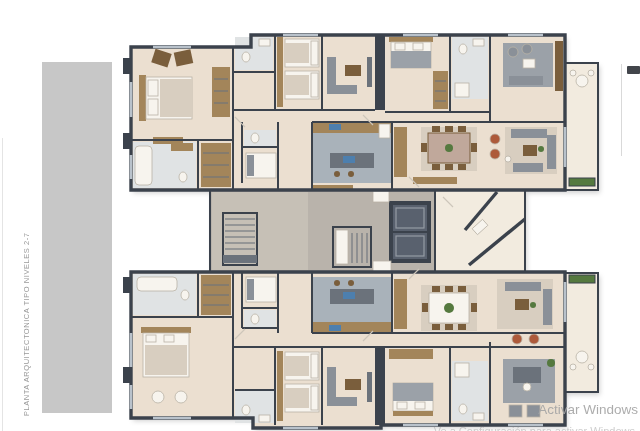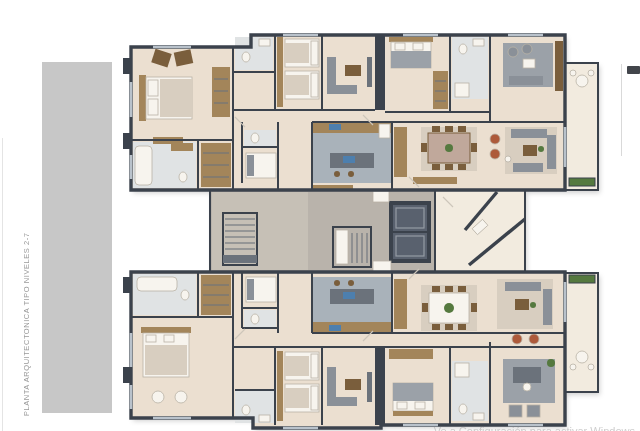--- a/index.html
+++ b/index.html
@@ -393,15 +393,18 @@
 
       <path class="glass" d="M40 20 H78 M170 8 H205 M290 8 H325 M395 8 H430 M18 55 V90 M18 128 V152 M18 306 V340 M18 358 V382 M452 100 V140 M452 255 V295 M40 391 H78 M170 401 H205 M290 398 H325 M395 398 H430"></path>
 
       <path class="door" d="M122 90 L132 100 M250 88 L260 98 M296 150 L306 160 M330 170 L340 180 M122 312 L132 302 M250 314 L260 304 M296 252 L306 242"></path>
     </g>
   </svg>
 
   <div class="dimline"></div>
   <div class="dimtick"></div>
 
+  <div class="watermark">
+    <div class="wm1">Activar Windows</div>
+  </div>
   <div class="wm2">Ve a Configuración para activar Windows.</div>
 
 </div>
 
 </body></html>

